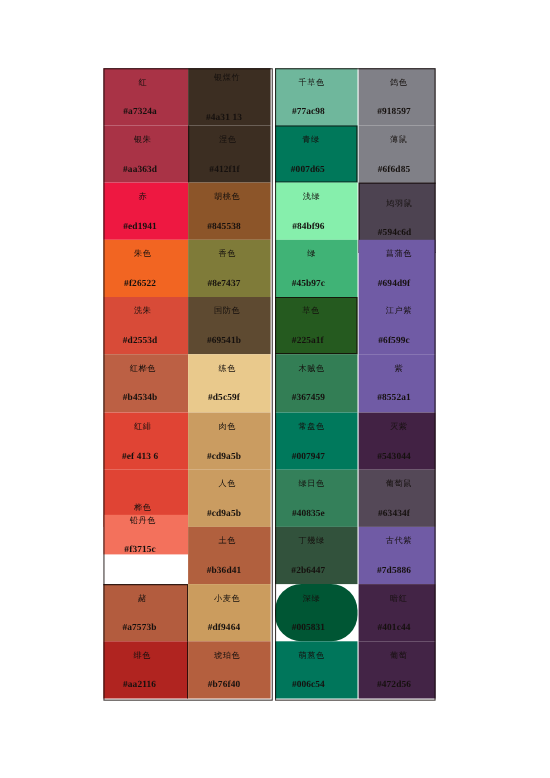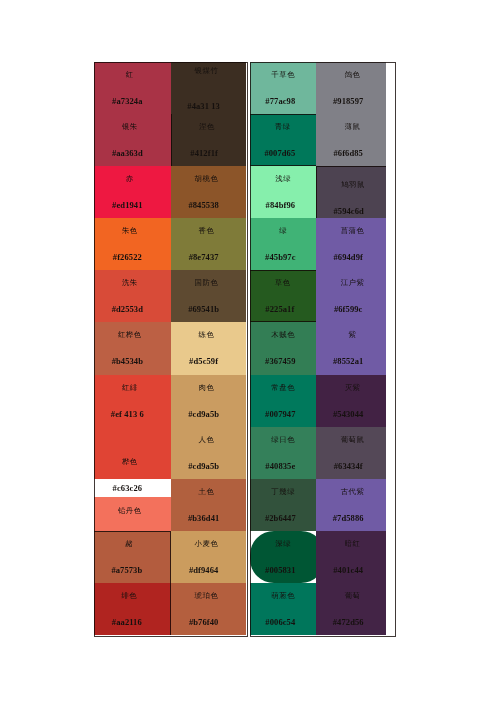--- a/index.html
+++ b/index.html
@@ -54,21 +54,21 @@
           <div class="hx" style="transform: translateX(-5px);">#b4534b</div>
         </div>
         <div class="cell" style="top: 312.545px; height: 52.0909px; background: rgb(224, 68, 52);">
           <div class="nm" style="transform: translateX(-2.5px);">红緋</div>
           <div class="hx" style="transform: translateX(-5px);">#ef 413 6</div>
         </div>
         <div class="cell" style="top: 364.636px; height: 52.0909px; background: rgb(224, 68, 52);">
           <div class="nm" style="transform: translateX(-2.5px); margin-top: 44px;">桦色</div>
           <div class="hx" style="transform: translateX(-5px);">#c63c26</div>
         </div>
-        <div class="cell" style="top: 435px; height: 54px; background: rgb(243, 113, 92);">
+        <div class="cell" style="top: 406px; height: 36px; background: rgb(243, 113, 92);">
           <div class="nm" style="transform: translateX(-2.5px);">铅丹色</div>
           <div class="hx" style="transform: translateX(-5px);">#f3715c</div>
         </div>
         <div class="cell bt br" style="top: 468.818px; height: 52.0909px; background: rgb(179, 92, 62);">
           <div class="nm" style="transform: translateX(-2.5px);">赭</div>
           <div class="hx" style="transform: translateX(-5px);">#a7573b</div>
         </div>
         <div class="cell br" style="top: 520.909px; height: 52.0909px; background: rgb(176, 36, 32);">
           <div class="nm" style="transform: translateX(-2.5px);">绯色</div>
           <div class="hx" style="transform: translateX(-5px);">#aa2116</div>
@@ -162,21 +162,21 @@
         </div>
         <div class="cell" style="top: 468.818px; height: 52.0909px; background: rgb(0, 86, 52); border-radius: 24px;">
           <div class="nm" style="transform: translateX(-4.05px);">深绿</div>
           <div class="hx" style="transform: translateX(-6.9px);">#005831</div>
         </div>
         <div class="cell" style="top: 520.909px; height: 52.0909px; background: rgb(0, 118, 91);">
           <div class="nm" style="transform: translateX(-4.05px);">萌葱色</div>
           <div class="hx" style="transform: translateX(-6.9px);">#006c54</div>
         </div>
       </div>
-      <div class="col" style="left: 66px; width: 69.5px; text-align: right;">
+      <div class="col" style="left: 76px; width: 69.5px; text-align: right;">
         <div class="cell" style="top: 0px; height: 52.0909px; background: rgb(128, 128, 135);">
           <div class="nm" style="transform: translateX(1.85px);">鸽色</div>
           <div class="hx" style="transform: translateX(-2.55px);">#918597</div>
         </div>
         <div class="cell" style="top: 52.0909px; height: 52.0909px; background: rgb(128, 128, 135);">
           <div class="nm" style="transform: translateX(1.85px);">薄鼠</div>
           <div class="hx" style="transform: translateX(-2.55px);">#6f6d85</div>
         </div>
         <div class="cell bl bt bb" style="top: 104.182px; height: 64px; background: rgb(77, 67, 81);">
           <div class="nm" style="transform: translateX(1.85px);">鸠羽鼠</div>

